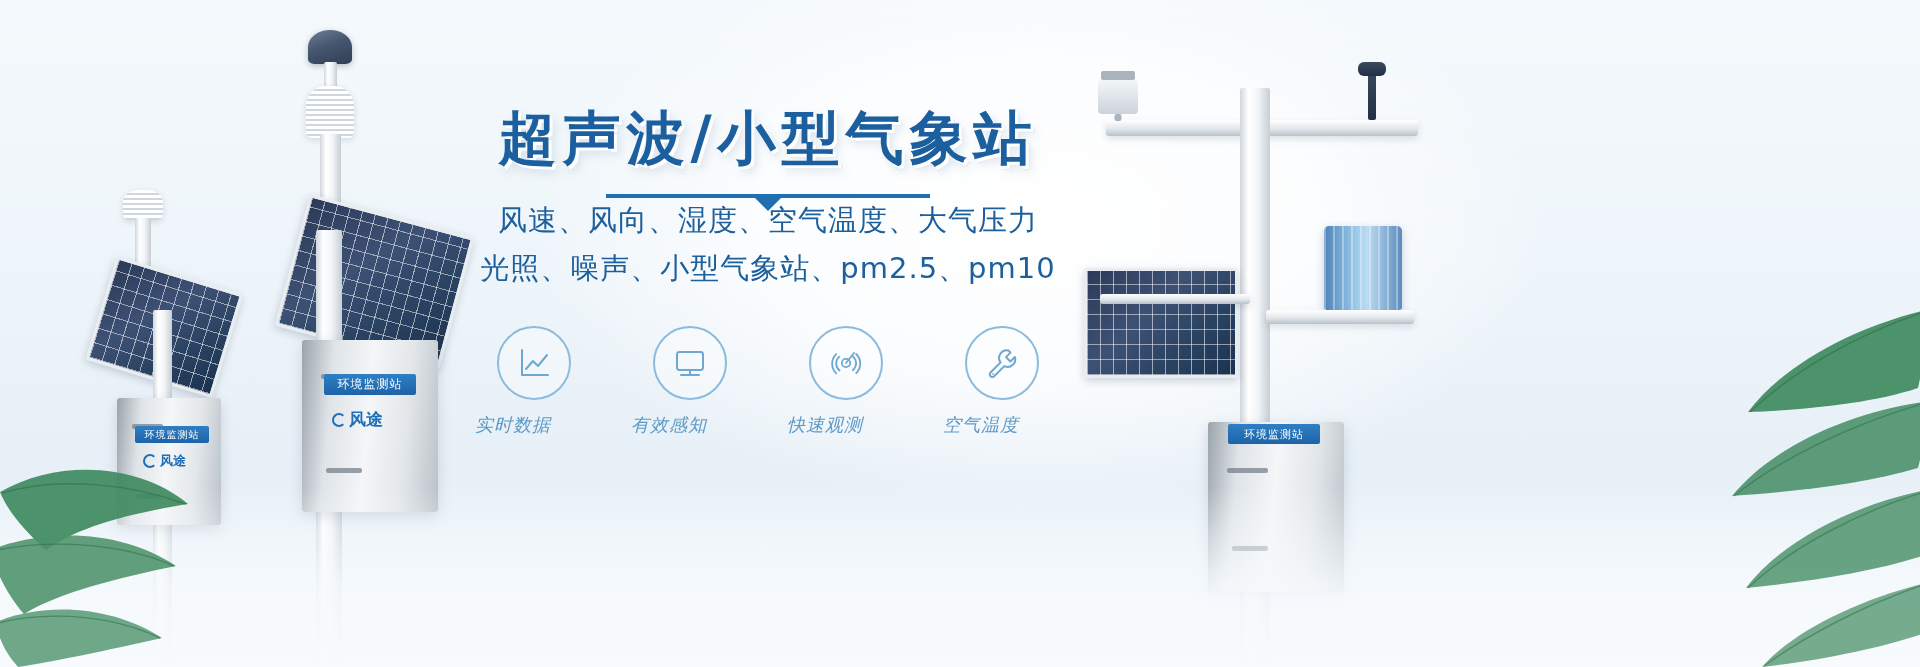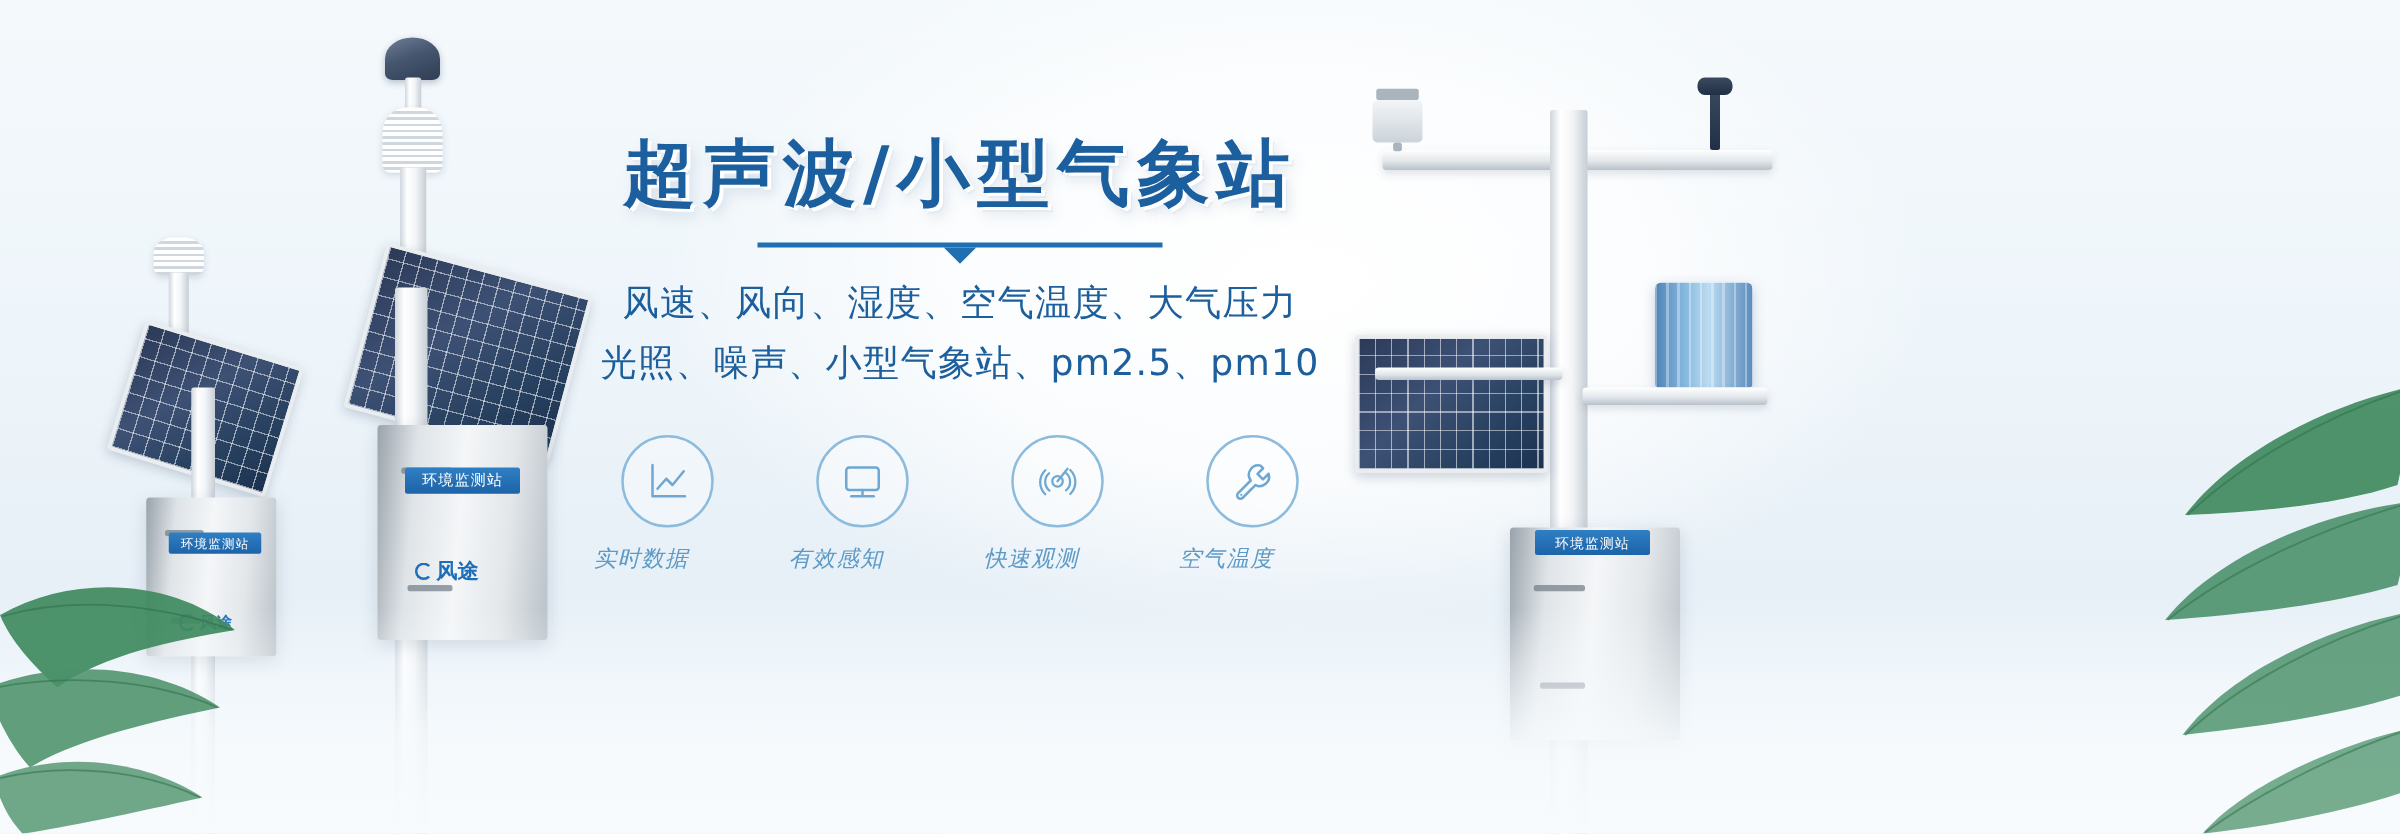--- a/index.html
+++ b/index.html
@@ -69,21 +69,20 @@
     letter-spacing:1px;
     font-family:"DejaVu Sans",sans-serif;
     white-space:nowrap;
   }
   .brand-chip {
     position:absolute;
     color:#1f6fb8; font-weight:bold;
     display:flex; align-items:center; gap:3px;
     font-family:"DejaVu Sans",sans-serif;
     white-space:nowrap;
-    margin-top:37px;
   }
   .brand-chip .mark {
     display:inline-block; width:14px; height:14px;
     border:2px solid #1f6fb8; border-radius:50%;
     border-right-color:transparent;
   }
   .radshield {
     position:absolute;
     background:repeating-linear-gradient(180deg,#ffffff 0 3px,#cfd7de 3px 5px);
     border-radius:40% 40% 6px 6px;
@@ -155,21 +154,20 @@
     background:#1f6fb2;
   }
   .divider .caret {
     position:absolute; left:50%; top:4px; transform:translateX(-50%);
     width:0; height:0;
     border-left:13px solid transparent;
     border-right:13px solid transparent;
     border-top:13px solid #1f6fb2;
   }
   .sub {
-    margin-top:22px;
     font-family:"DejaVu Sans",sans-serif;
     font-size:29px;
     line-height:1.58;
     color:#1c5f9c;
     letter-spacing:1px;
     white-space:nowrap;
   }
 
   .features {
     margin-top:34px;

